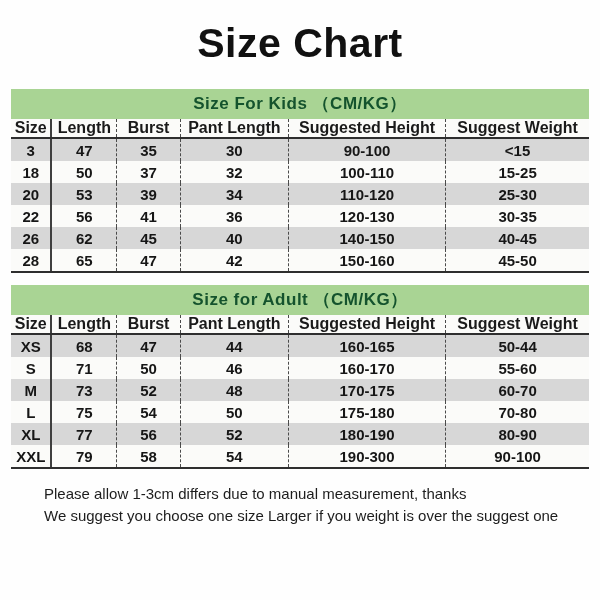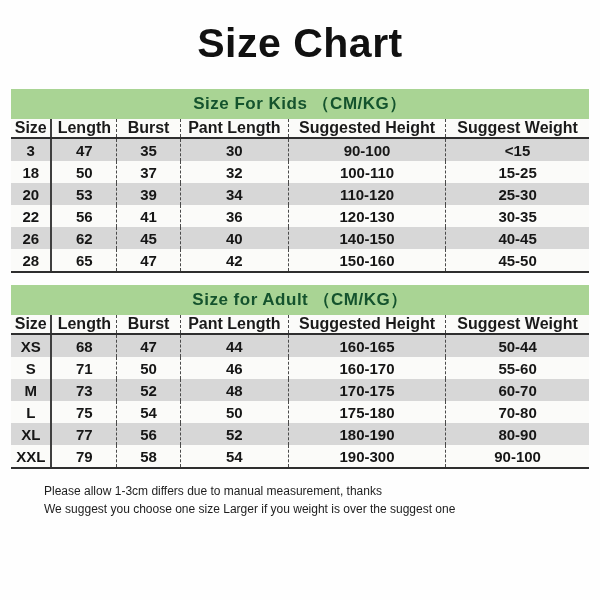--- a/index.html
+++ b/index.html
@@ -59,21 +59,21 @@
     color: #161616;
   }
   tbody tr:nth-child(odd)  { background: var(--stripe-gray, #d7d7d7); }
   tbody tr:nth-child(even) { background: var(--row-light, #fbfbf9); }
   tbody tr:last-child td   { border-bottom: 2px solid var(--line-dark, #2e2e2e); }
   .c0 { border-right: 2px solid #3f3f3f; }
   .c1, .c2, .c3, .c4 { border-right: 1px dashed #4a4a4a; }
   th.band { border-right: none; }
   .notes {
     margin: 14px 0 0 44px;
-    font-size: 12px;
+    font-size: 15px;
     line-height: 1.45;
     color: #1d1d1d;
   }
   .notes p { margin: 0; }
 </style>
 </head>
 <body>
 
 <main>
 

